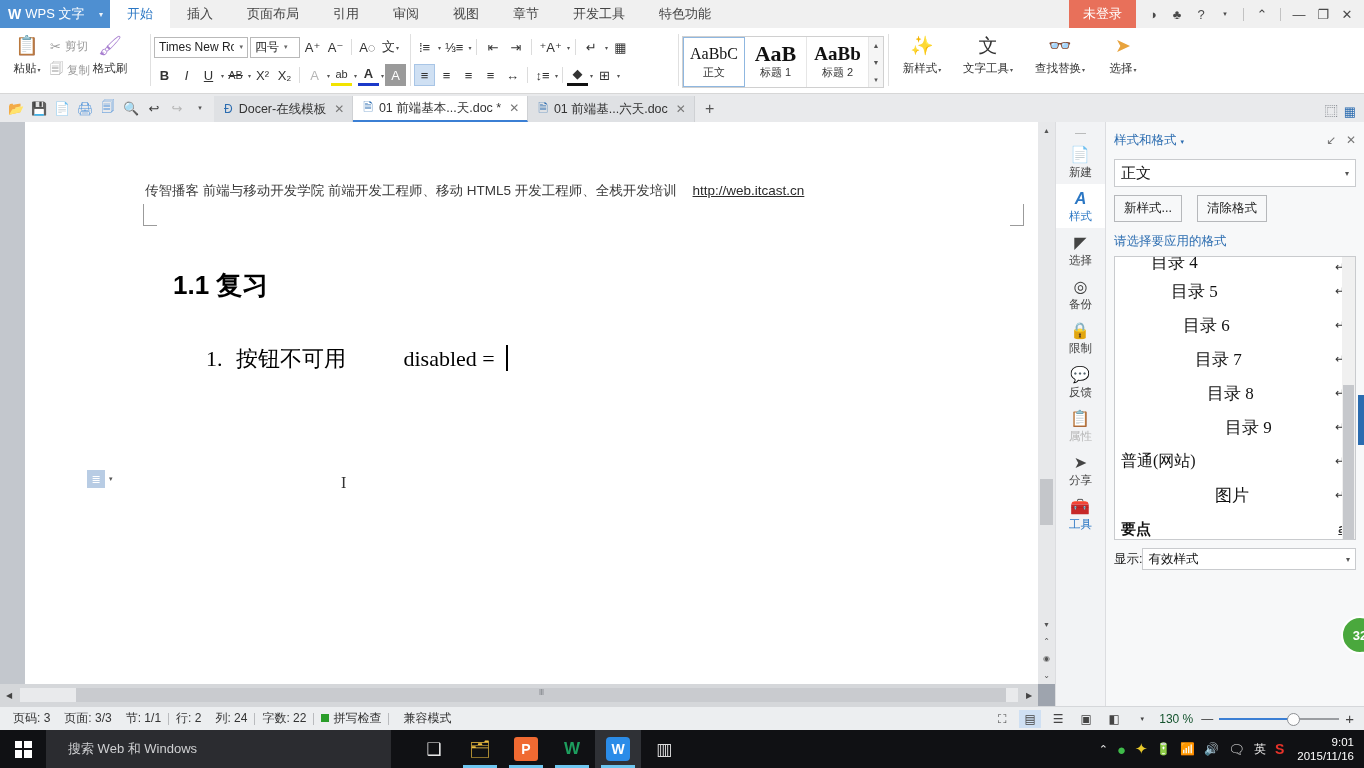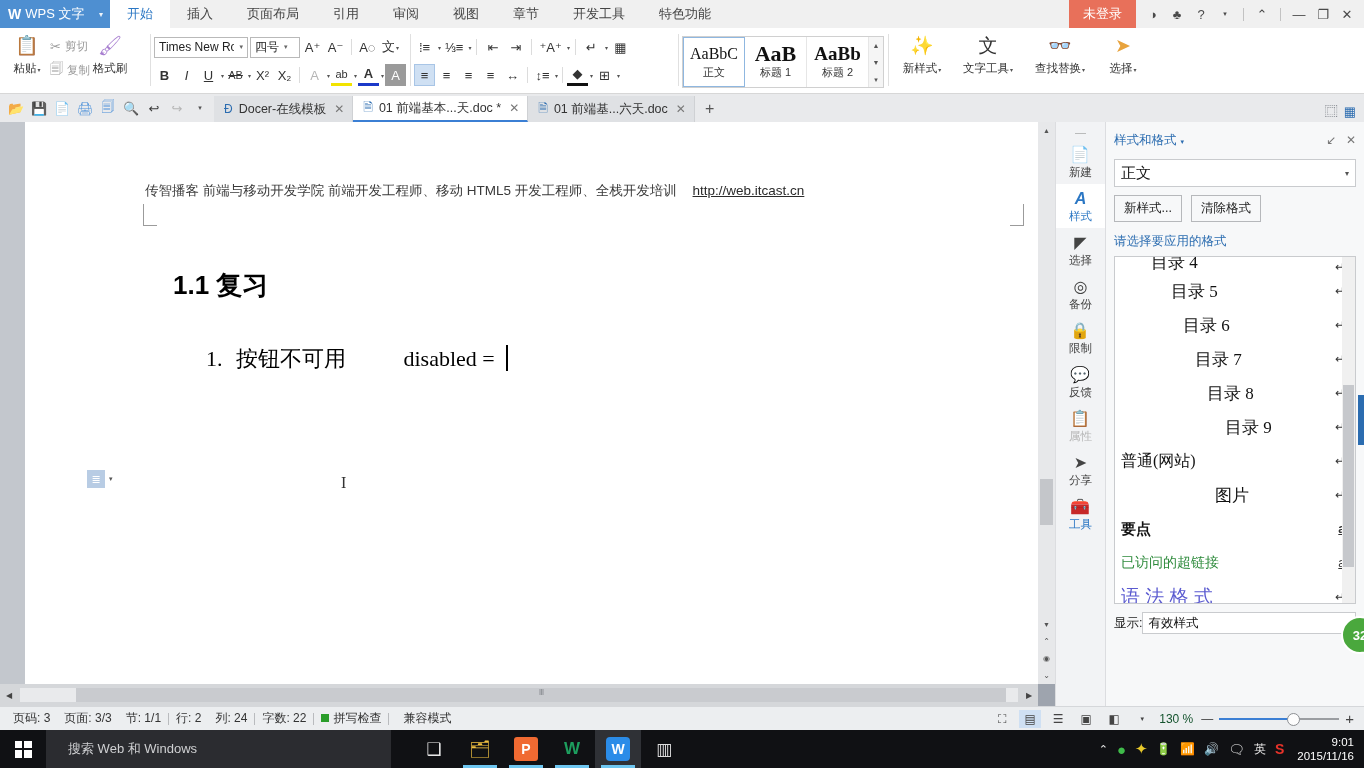--- a/index.html
+++ b/index.html
@@ -204,28 +204,28 @@
   }
   .pane-head { display: flex; align-items: center; height: 20px; }
   .pane-title { font-size: 12.5px; color: #2b6cb0; }
   .pane-title .pc { font-size: 7px; margin-left: 4px; color: #2b6cb0; }
   .pane-head-right { margin-left: auto; display: flex; gap: 10px; color: #777; font-size: 12px; }
   .style-select {
     margin-top: 9px; height: 28px; background: #fff; border: 1px solid #c9cbce;
     display: flex; align-items: center; padding: 0 6px; font-size: 15px; color: #111;
   }
   .style-select .sc { margin-left: auto; font-size: 8px; color: #555; }
-  .pane-btns { display: flex; gap: 9px; margin-top: 8px; }
+  .pane-btns { display: flex; gap: 15px; margin-top: 8px; }
   .pane-btn {
     border: 1px solid #b6b8bb; background: #f7f8f9; font-size: 12.5px; color: #222;
     padding: 4px 9px;
   }
   .pane-hint { margin-top: 11px; font-size: 12.5px; color: #2b6cb0; }
   .style-list {
-    margin-top: 6px; height: 348px; background: #fff; border: 1px solid #c9cbce;
+    margin-top: 6px; height: 284px; background: #fff; border: 1px solid #c9cbce;
     position: relative; overflow: hidden;
   }
   .sl-row {
     height: 34px; display: flex; align-items: center; padding: 0 10px 0 6px;
     font-family: "Liberation Serif", serif; font-size: 17px; color: #111;
   }
   .sl-row .mk { margin-left: auto; font-size: 12px; color: #333; font-family: "Liberation Sans", sans-serif; }
   .sl-row.clip { height: 17px; overflow: hidden; align-items: flex-end; }
   .sl-scroll { position: absolute; right: 0; top: 0; width: 13px; height: 100%; background: #f0f0f0; }
   .sl-thumb { position: absolute; right: 1px; top: 128px; width: 11px; height: 182px; background: #c6c8cc; }

